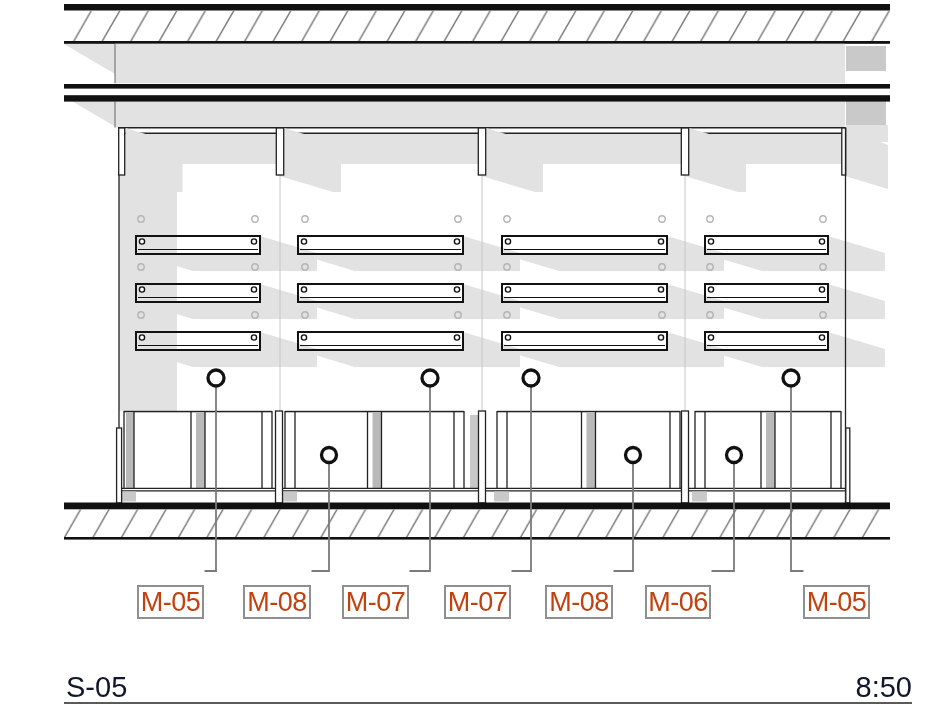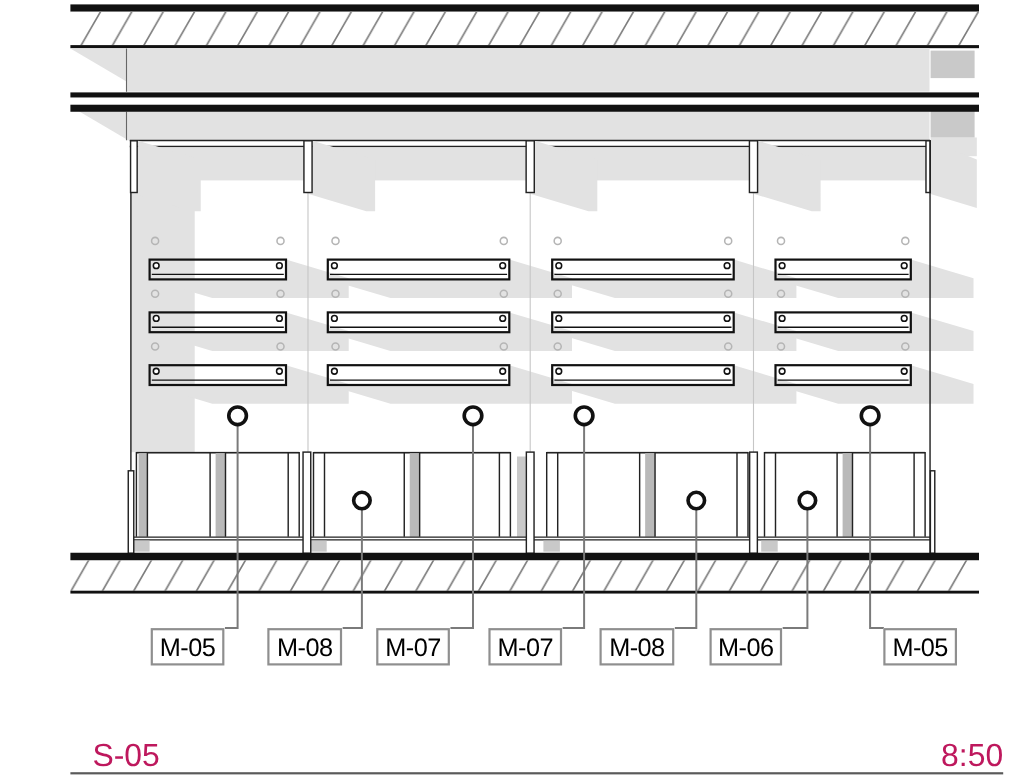--- a/index.html
+++ b/index.html
@@ -1,23 +1,23 @@
 <!DOCTYPE html>
 <html><head>
 <meta charset="utf-8">
 <style>
   html,body{margin:0;padding:0;background:#fff;}
   .canvas{position:relative;width:927px;height:712px;background:#fff;overflow:hidden;
           font-family:"Liberation Sans",sans-serif;}
   .canvas svg{position:absolute;left:0;top:0;}
-  .callout{position:absolute;top:571px;height:30px;border:2px solid #8f8f8f;background:#fff;
+  .callout{position:absolute;top:585px;height:30px;border:2px solid #8f8f8f;background:#fff;
            display:flex;align-items:center;justify-content:center;
-           font-size:23px;color:#000000;letter-spacing:-.5px;}
+           font-size:27px;color:#c2410c;letter-spacing:-.5px;}
   .titlebar-text{position:absolute;top:672px;height:30px;line-height:30px;
-                 font-size:29px;color:#be185d;white-space:nowrap;margin-left:18px;}
+                 font-size:29px;color:#0f172a;white-space:nowrap;}
   .sheet-id{left:66px;}
   .dwg-title{left:37px;right:0;text-align:center;}
   .dwg-scale{right:15px;}
   .title-underline{position:absolute;left:64px;top:702px;width:848px;height:2.2px;background:#5a5a5a;}
 </style>
 </head>
 <body>
 
 <div class="canvas">
 

